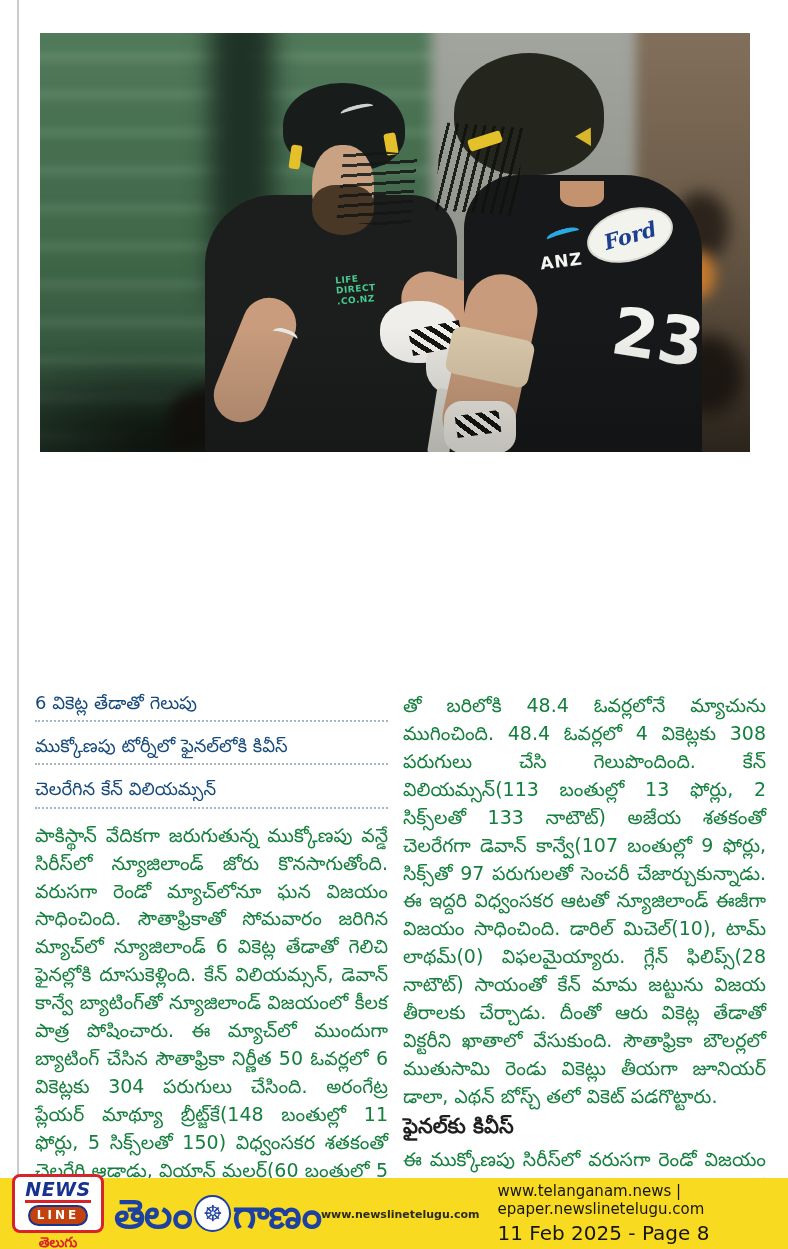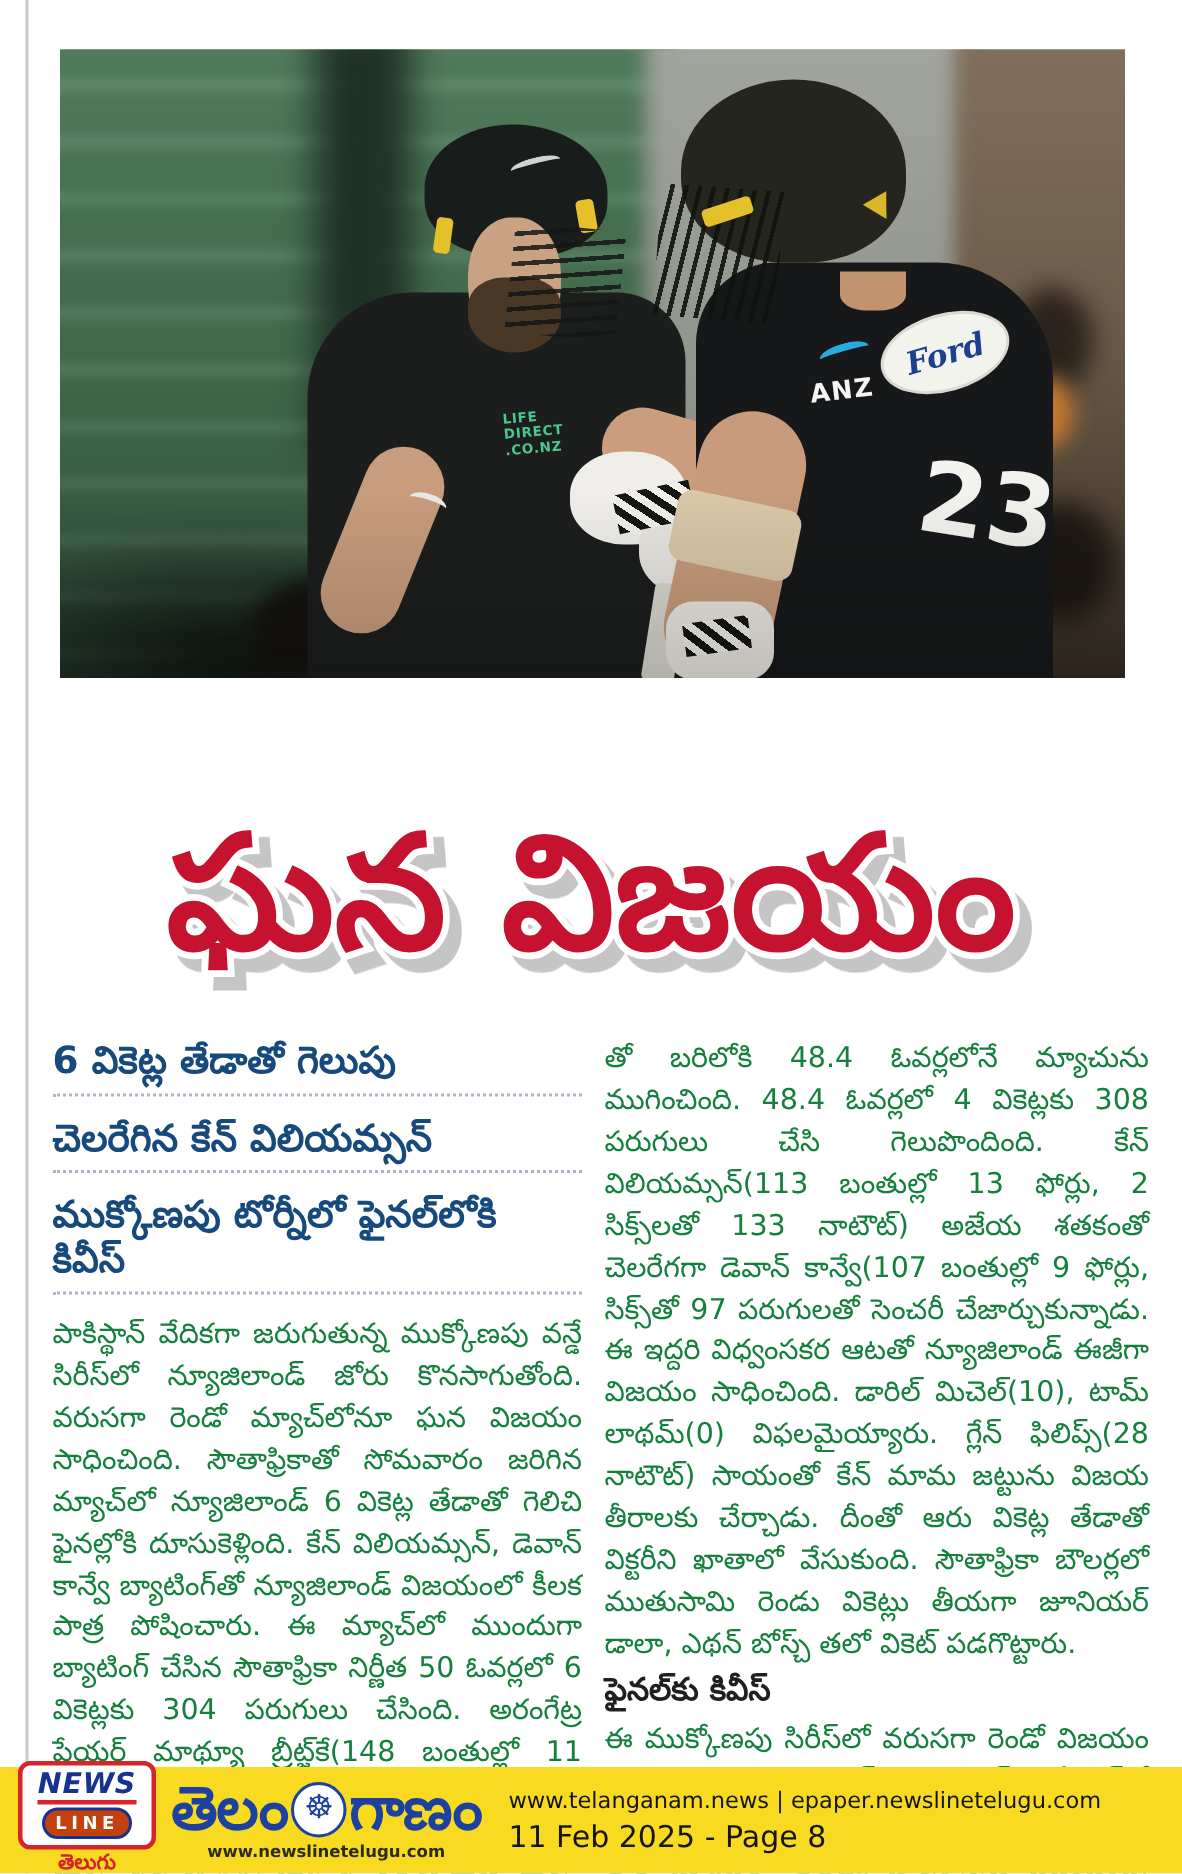--- a/index.html
+++ b/index.html
@@ -84,40 +84,40 @@
   .headline-sub {
     top:534px; font-size:106px; letter-spacing:0; color:#c5122f;
     filter:drop-shadow(8px 9px 0 rgba(150,150,150,.55));
   }
 
   
   .columns { position:absolute; left:35px; top:692px; width:731px; display:flex; gap:15px; }
   .col-left  { width:353px; }
   .col-right { width:363px; }
   .subhead {
-    font-size:25px; font-weight:700; color:#174a7c; line-height:1.18;
+    font-size:18px; font-weight:400; color:#174a7c; line-height:1.18;
     padding-bottom:7px; margin-bottom:13px; border-bottom:2px dotted #a7b5c6;
   }
   .body-text { font-size:19px; line-height:1.47; color:#15803d; text-align:justify; }
   .col-left .body-text { margin-top:10px; }
   .inline-subhead { font-size:21px; font-weight:800; color:#1f1f1f; margin:3px 0 3px; }
 
   
   .footer {
     position:absolute; left:0; bottom:0; width:100%; height:71px; background:#f8db21;
     display:flex; align-items:center; padding:0 12px;
   }
   .nl-logo { display:flex; flex-direction:column; align-items:center;border-radius:29px; }
   .nl-box { width:92px; background:#ffffff; border:3px solid #d8232a; border-radius:8px; text-align:center; padding:3px 0 4px; }
   .nl-news { display:inline-block; color:#17338f; font-weight:900; font-style:italic; font-size:19px; letter-spacing:.5px;
     line-height:1; border-bottom:3px solid #d8232a; padding-bottom:1px; }
   .nl-line { display:inline-block; margin-top:2px; background:#c2410c; border:2px solid #17338f; border-radius:11px;
     color:#ffffff; font-weight:900; font-size:12px; letter-spacing:3px; line-height:1; padding:2px 7px 3px; }
   .nl-lang { color:#d8232a; font-size:14px; font-weight:700; margin-top:1px; }
-  .paper-logo { margin-left:10px; display:flex; flex-direction:column; align-items:center; }
+  .paper-logo { margin-left:10px; display:flex; flex-direction:row; align-items:center; }
   .paper-name { display:flex; align-items:center; color:#1d41a0; font-weight:900; font-size:40px; line-height:1; letter-spacing:-1px; }
   .emblem { width:37px; height:37px; background:#ffffff; border:2px solid #1d41a0; border-radius:50%;
     display:flex; align-items:center; justify-content:center; color:#1d41a0; font-size:22px; margin:0 2px; }
   .paper-site { font-size:11px; color:#2c2c1e; margin-top:2px; font-weight:700; }
   .f-right { margin-left:18px; color:#151515; }
   .f-sites { font-size:15px; }
   .f-date  { font-size:20px; margin-top:3px; }
 </style>
 </head>
 <body>
@@ -167,27 +167,26 @@
     <div class="pr-fern"></div>
     <div class="pr-anz">ANZ</div>
     <div class="pr-num">23</div>
     <div class="pr-arm"></div>
     <div class="pr-wrap"></div>
     <div class="pr-glove"></div>
     <div class="pr-checker"></div>
     <div class="ph-vignette"></div>
   </div>
 
-  <h2 class="headline-sub">ఘన విజయం</h2>
 
   <div class="columns">
     <div class="col-left">
       <div class="subhead">6 వికెట్ల తేడాతో గెలుపు</div>
+      <div class="subhead">ముక్కోణపు టోర్నీలో ఫైనల్‌లోకి కివీస్</div>
       <div class="subhead">చెలరేగిన కేన్ విలియమ్సన్</div>
-      <div class="subhead">ముక్కోణపు టోర్నీలో ఫైనల్‌లోకి కివీస్</div>
       <div class="body-text">పాకిస్థాన్ వేదికగా జరుగుతున్న ముక్కోణపు వన్డే సిరీస్‌లో న్యూజిలాండ్ జోరు కొనసాగుతోంది. వరుసగా రెండో మ్యాచ్‌లోనూ ఘన విజయం సాధించింది. సౌతాఫ్రికాతో సోమవారం జరిగిన మ్యాచ్‌లో న్యూజిలాండ్ 6 వికెట్ల తేడాతో గెలిచి ఫైనల్లోకి దూసుకెళ్లింది. కేన్ విలియమ్సన్, డెవాన్ కాన్వే బ్యాటింగ్‌తో న్యూజిలాండ్ విజయంలో కీలక పాత్ర పోషించారు. ఈ మ్యాచ్‌లో ముందుగా బ్యాటింగ్ చేసిన సౌతాఫ్రికా నిర్ణీత 50 ఓవర్లలో 6 వికెట్లకు 304 పరుగులు చేసింది. అరంగేట్ర ప్లేయర్ మాథ్యూ బ్రీట్జ్‌కే(148 బంతుల్లో 11 ఫోర్లు, 5 సిక్స్‌లతో 150) విధ్వంసకర శతకంతో చెలరేగి ఆడాడు, వియాన్ మల్డర్(60 బంతుల్లో 5 ఫోర్లు, సిక్స్‌తో 64) హాఫ్ సెంచరీతో రాణించారు. న్యూజిలాండ్ బౌలర్లలో మ్యాట్ హెన్రీ, విల్ ఓ రూర్కీ రెండేసి వికెట్లు తీయగా మైఖేల్ బ్రేస్‌వెల్ తలో వికెట్ పడగొట్టారు. న్యూజిలాండ్ జట్టు 305 పరుగుల లక్ష్యం</div>
     </div>
     <div class="col-right">
       <div class="body-text">తో బరిలోకి 48.4 ఓవర్లలోనే మ్యాచును ముగించింది. 48.4 ఓవర్లలో 4 వికెట్లకు 308 పరుగులు చేసి గెలుపొందింది. కేన్ విలియమ్సన్(113 బంతుల్లో 13 ఫోర్లు, 2 సిక్స్‌లతో 133 నాటౌట్) అజేయ శతకంతో చెలరేగగా డెవాన్ కాన్వే(107 బంతుల్లో 9 ఫోర్లు, సిక్స్‌తో 97 పరుగులతో సెంచరీ చేజార్చుకున్నాడు. ఈ ఇద్దరి విధ్వంసకర ఆటతో న్యూజిలాండ్ ఈజీగా విజయం సాధించింది. డారిల్ మిచెల్(10), టామ్ లాథమ్(0) విఫలమైయ్యారు. గ్లేన్ ఫిలిప్స్(28 నాటౌట్) సాయంతో కేన్ మామ జట్టును విజయ తీరాలకు చేర్చాడు. దీంతో ఆరు వికెట్ల తేడాతో విక్టరీని ఖాతాలో వేసుకుంది. సౌతాఫ్రికా బౌలర్లలో ముతుసామి రెండు వికెట్లు తీయగా జూనియర్ డాలా, ఎథన్ బోస్చ్ తలో వికెట్ పడగొట్టారు.</div>
       <div class="inline-subhead">ఫైనల్‌కు కివీస్</div>
       <div class="body-text">ఈ ముక్కోణపు సిరీస్‌లో వరుసగా రెండో విజయం సాధించిన న్యూజిలాండ్ పాయింట్స్ టేబుల్‌లో అగ్రస్థానంలో నిలిచి ఫైనల్ బెర్త్ ఖరారు చేసుకుంది. తొలి మ్యాచ్‌లో ఆతిథ్య పాకిస్థాన్‌ను ఓడించింది. బుధవారం సౌతాఫ్రికాతో పాకిస్థాన్ తల పడనుంది. ఈ మ్యాచ్‌లో గెలిచే జట్టుతో ఫిబ్రవరి 14న కివీస్ ఫైనల్ మ్యాచ్ ఆడనుంది..</div>
     </div>
   </div>
 
   <div class="footer">

